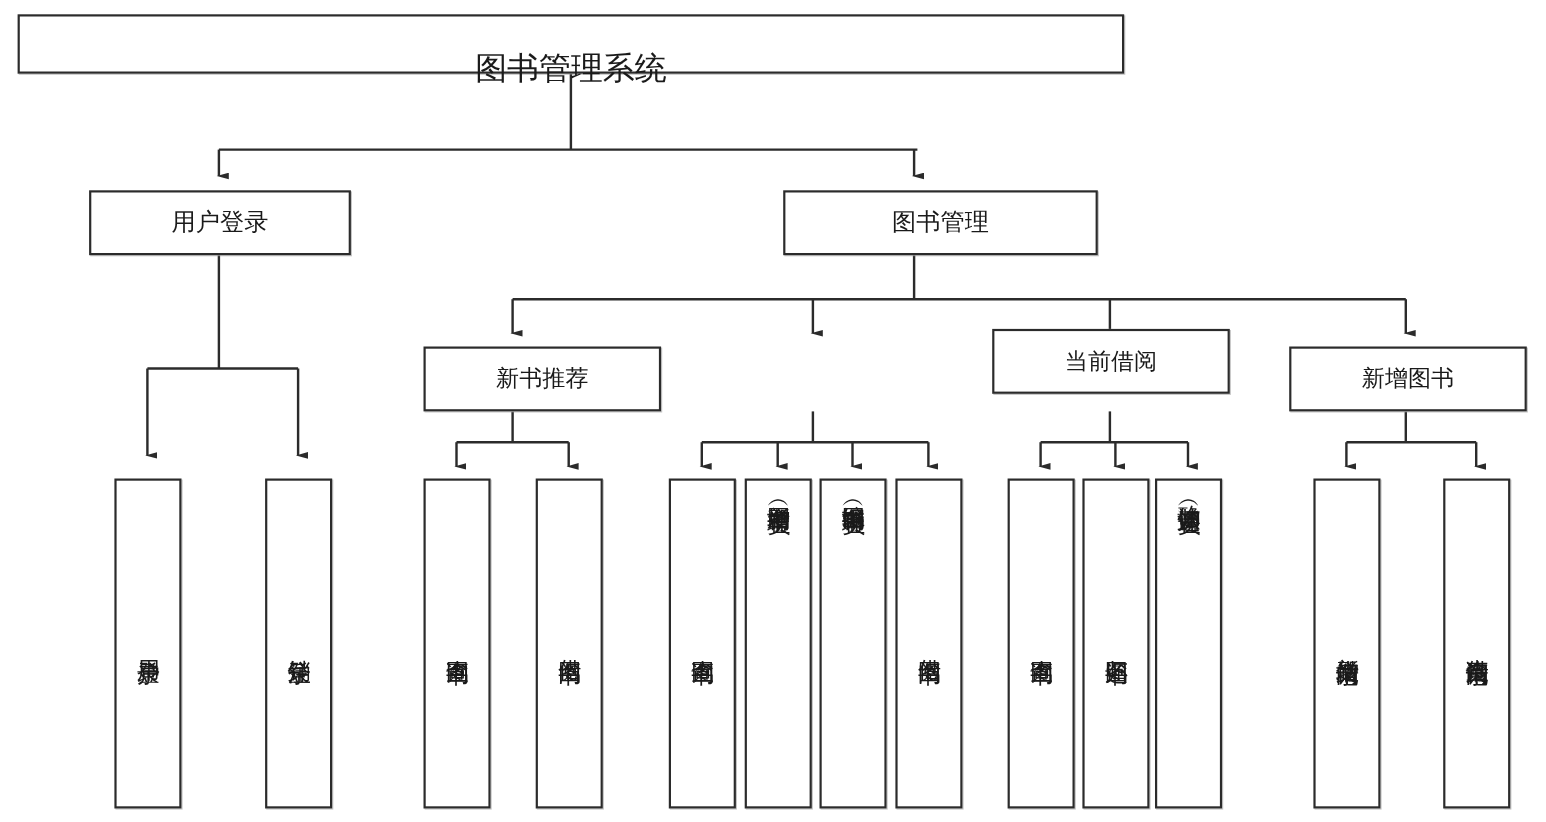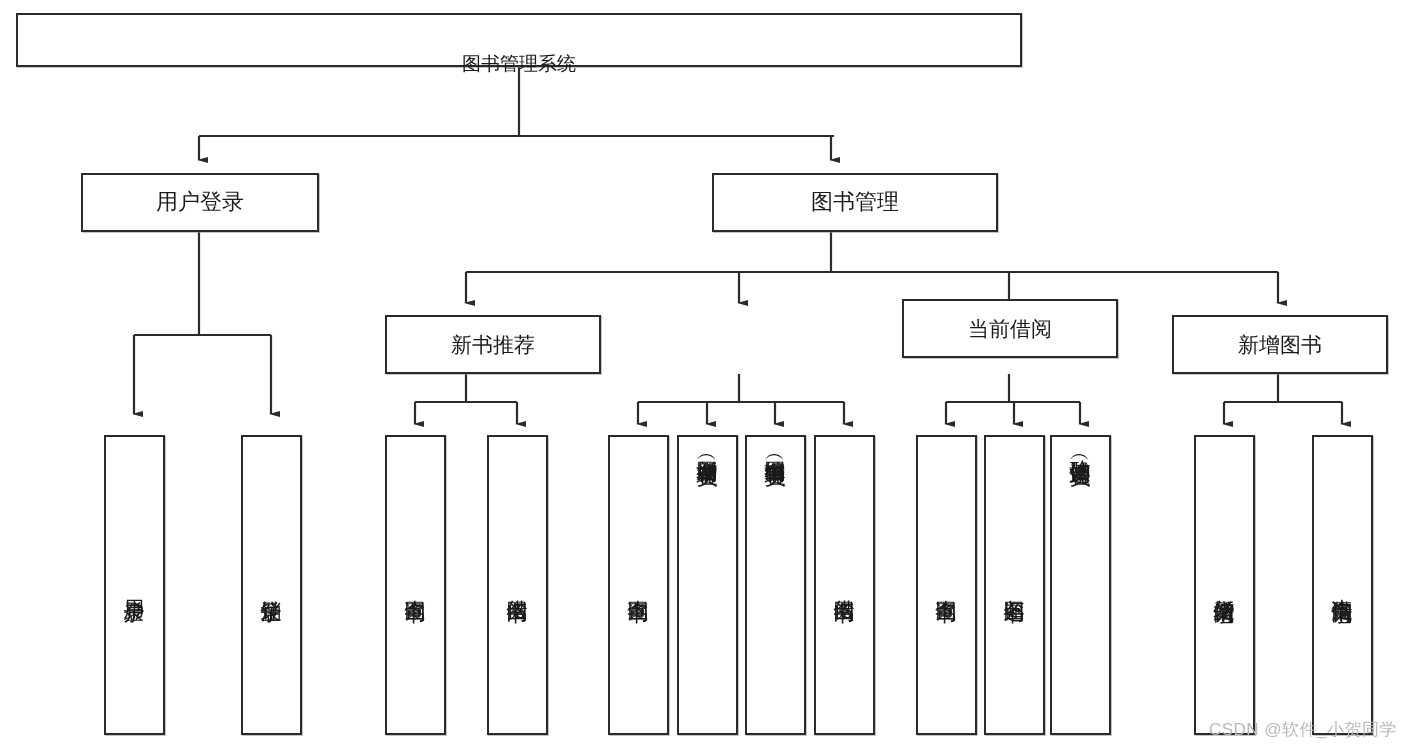--- a/index.html
+++ b/index.html
@@ -35,21 +35,21 @@
     justify-content: center;
     color: #1a1a1a;
   }
   .node-label {
     color: #1a1a1a;
     line-height: 1.12;
     text-align: center;
     white-space: pre-line;
   }
   .node-root .node-label {
-    font-size: 19px;
+    font-size: 29px;
     margin-top: 47px;
   }
   .node-level1 .node-label {
     font-size: 22px;
   }
   .node-level2 .node-label {
     font-size: 21px;
   }
   .node-leaf {
     align-items: flex-start;
@@ -202,15 +202,14 @@
   </div>
 
   <div class="node-box node-leaf leaf-mid" style="left:1194px; top:435px; width:61px; height:300px;">
     <span class="node-label">新增借阅记录</span>
   </div>
 
   <div class="node-box node-leaf leaf-mid" style="left:1312px; top:435px; width:61px; height:300px;">
     <span class="node-label">查询借阅记录</span>
   </div>
 
-  <div id="watermark">CSDN @软件_小贺同学</div>
 
 </div>
 
 </body></html>

